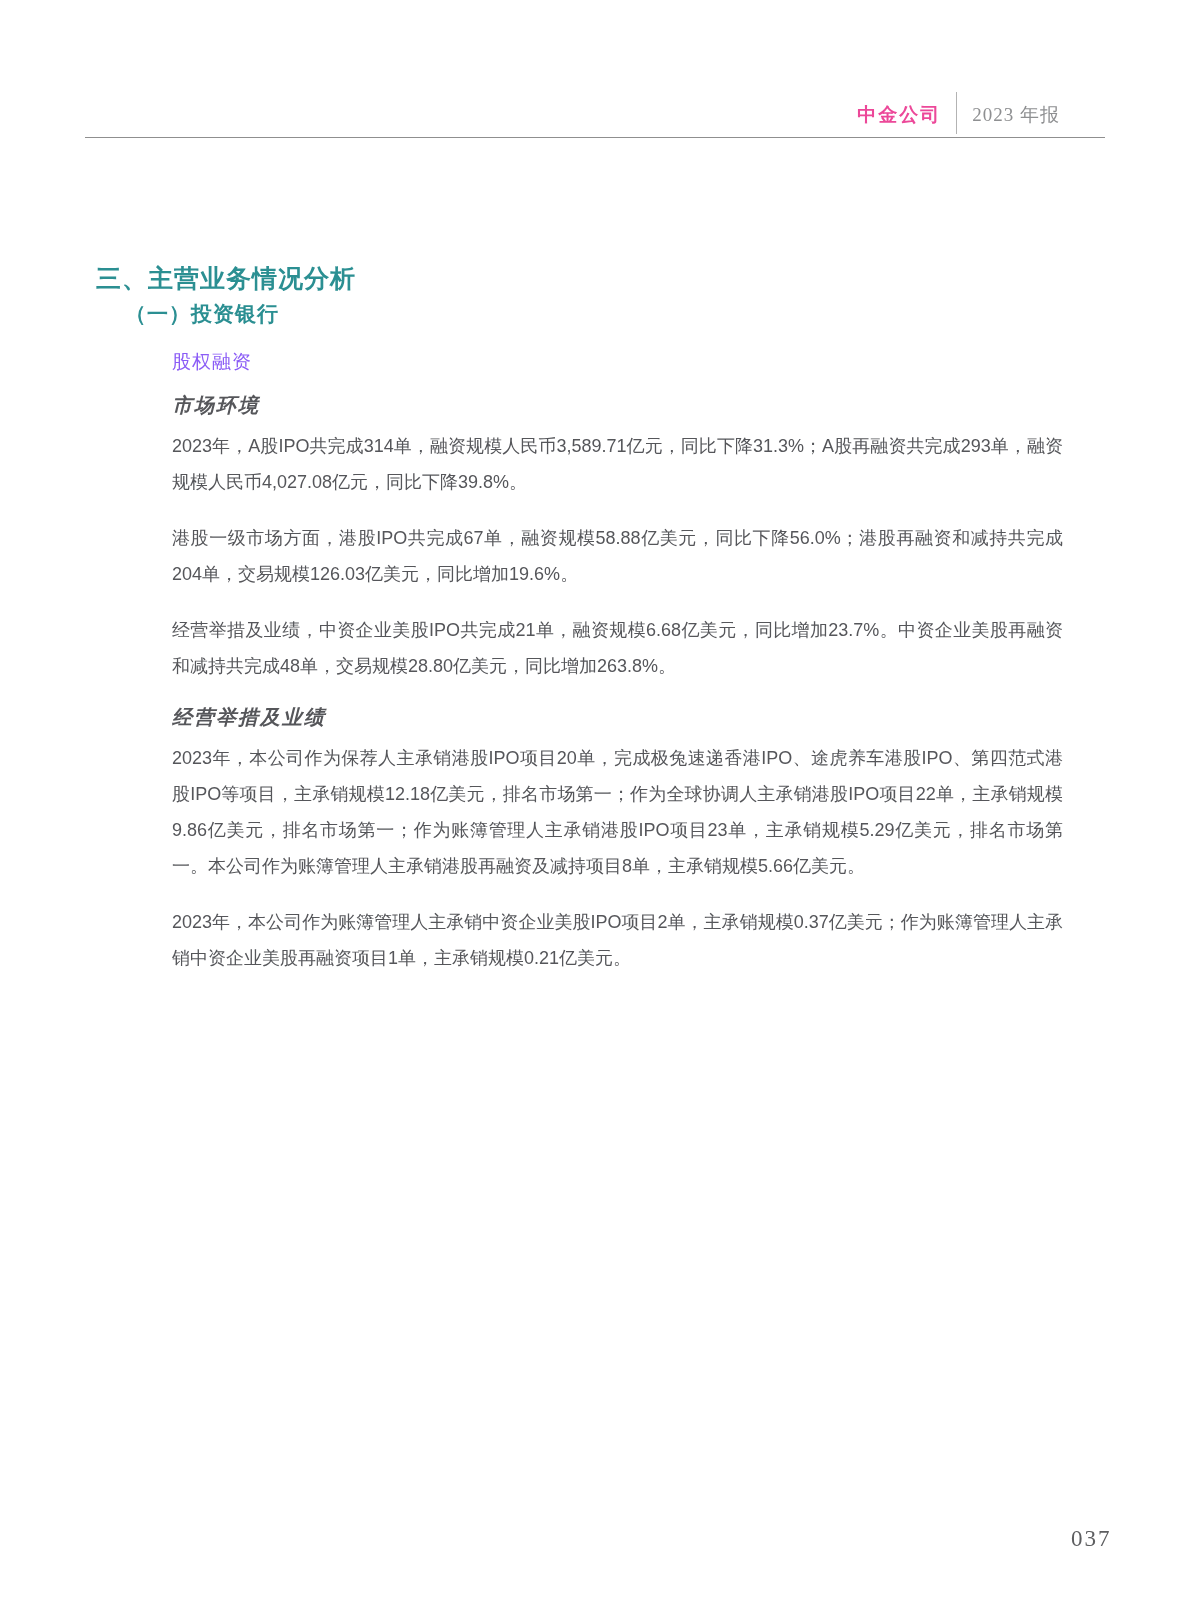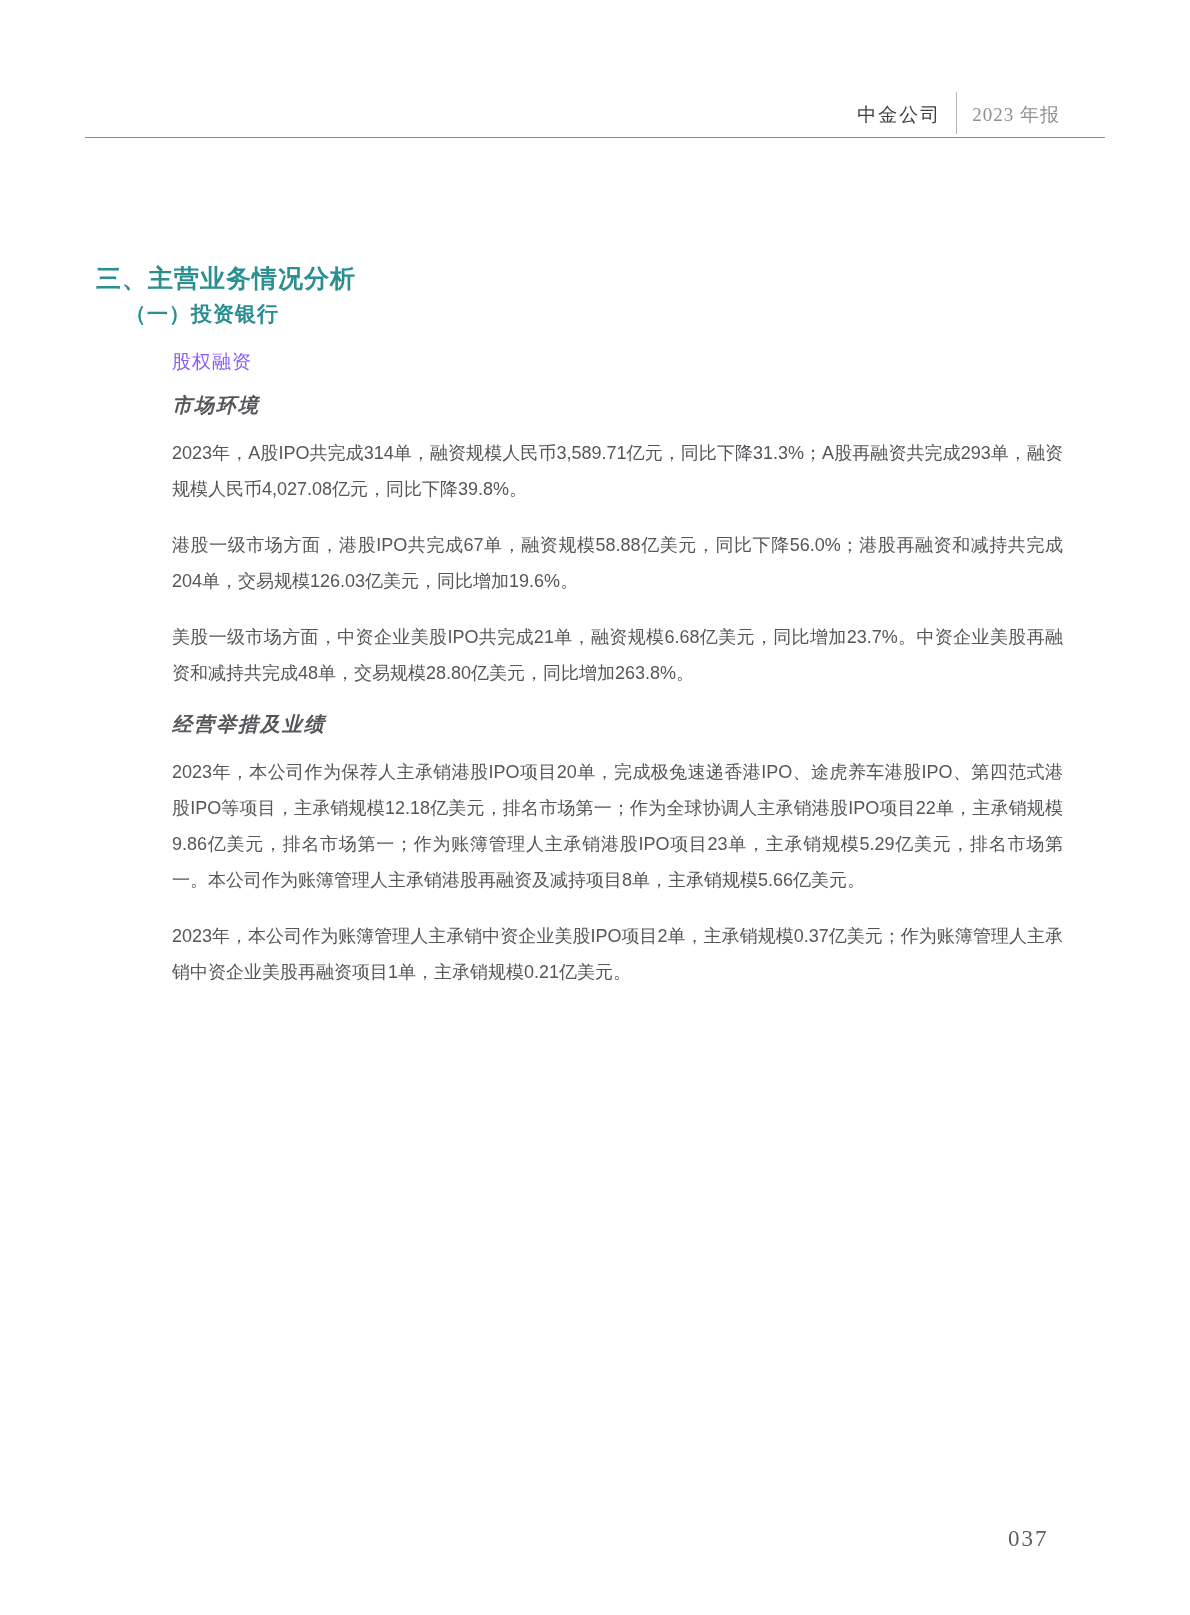--- a/index.html
+++ b/index.html
@@ -15,21 +15,21 @@
 
   
   .header{margin:0 85px;padding-top:92px;}
   .header-text{
     text-align:right;
     padding-right:45px;
     font-family:"Liberation Serif","DejaVu Serif",serif;
     font-size:19px;
     line-height:22px;
   }
-  .header-company{color:#404040;letter-spacing:2px;}
+  .header-company{color:#ec4899;letter-spacing:2px;font-weight:bold;}
   .header-report{color:#8e8f91;letter-spacing:1px;}
   .vdiv{
     display:inline-block;
     width:1px;height:42px;
     background:#b3b3b3;
     margin:0 15px -13px 15px;
   }
   .hrule{
     margin-top:11px;
     border-bottom:1.5px solid #8f8f8f;
@@ -62,31 +62,31 @@
     margin:17px 0 0 87px;
     font-family:"Liberation Serif","DejaVu Serif",serif;
     font-style:italic;
     font-weight:bold;
     font-size:20px;
     color:#55565a;
     letter-spacing:2px;
   }
   .para{
     width:891px;
-    margin:16px 0 20px 87px;
+    margin:9px 0 20px 87px;
     font-size:18px;
     line-height:36px;
     text-align:justify;
     color:#55565a;
   }
 
   
   .page-number{
     position:absolute;
-    left:1008px;top:1526px;
+    left:1071px;top:1526px;
     font-family:"Liberation Serif","DejaVu Serif",serif;
     font-size:23px;
     color:#5d5e60;
     letter-spacing:2px;
   }
 </style>
 </head>
 <body style="--accent: #2b8f92;">
 
 <div class="page">
@@ -99,21 +99,21 @@
   </header>
 
   <main class="content">
     <h1 class="title">三、主营业务情况分析</h1>
     <h2 class="subtitle">（一）投资银行</h2>
     <h3 class="topic">股权融资</h3>
 
     <h4 class="subtopic">市场环境</h4>
     <p class="para">2023年，A股IPO共完成314单，融资规模人民币3,589.71亿元，同比下降31.3%；A股再融资共完成293单，融资规模人民币4,027.08亿元，同比下降39.8%。</p>
     <p class="para">港股一级市场方面，港股IPO共完成67单，融资规模58.88亿美元，同比下降56.0%；港股再融资和减持共完成204单，交易规模126.03亿美元，同比增加19.6%。</p>
-    <p class="para">美股一级市场方面，中资企业美股IPO共完成21单，融资规模6.68亿美元，同比增加23.7%。中资企业美股再融资和减持共完成48单，交易规模28.80亿美元，同比增加263.8%。</p>
+    <p class="para">经营举措及业绩，中资企业美股IPO共完成21单，融资规模6.68亿美元，同比增加23.7%。中资企业美股再融资和减持共完成48单，交易规模28.80亿美元，同比增加263.8%。</p>
 
     <h4 class="subtopic">经营举措及业绩</h4>
     <p class="para">2023年，本公司作为保荐人主承销港股IPO项目20单，完成极兔速递香港IPO、途虎养车港股IPO、第四范式港股IPO等项目，主承销规模12.18亿美元，排名市场第一；作为全球协调人主承销港股IPO项目22单，主承销规模9.86亿美元，排名市场第一；作为账簿管理人主承销港股IPO项目23单，主承销规模5.29亿美元，排名市场第一。本公司作为账簿管理人主承销港股再融资及减持项目8单，主承销规模5.66亿美元。</p>
     <p class="para">2023年，本公司作为账簿管理人主承销中资企业美股IPO项目2单，主承销规模0.37亿美元；作为账簿管理人主承销中资企业美股再融资项目1单，主承销规模0.21亿美元。</p>
   </main>
 
   <div class="page-number">037</div>
 
 </div>
 

